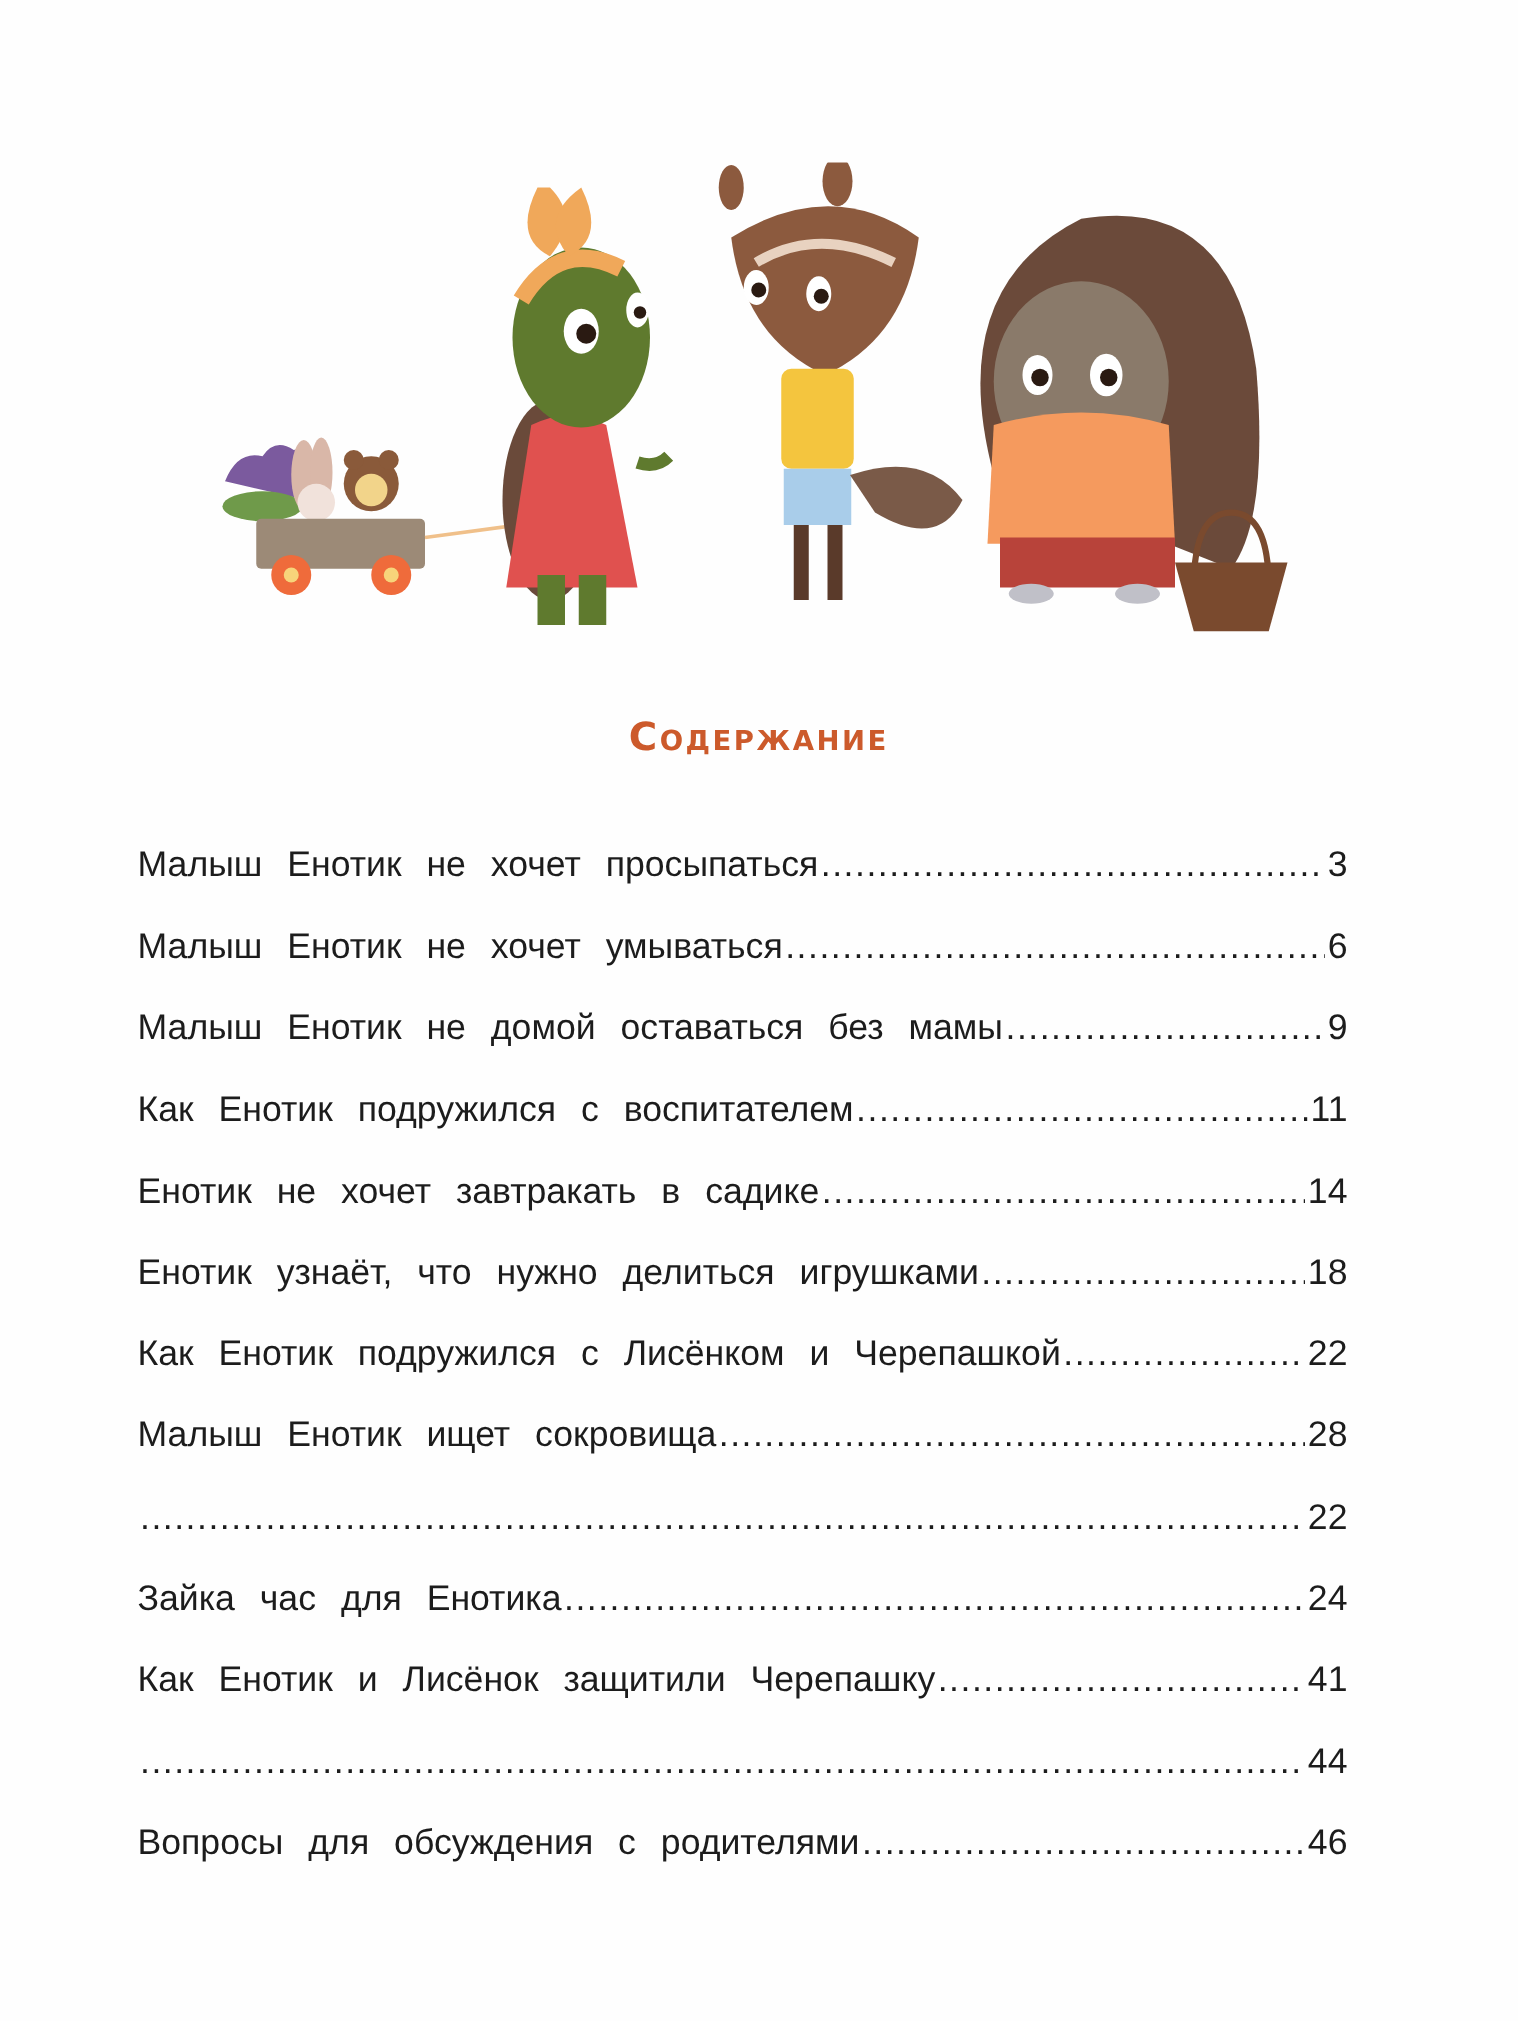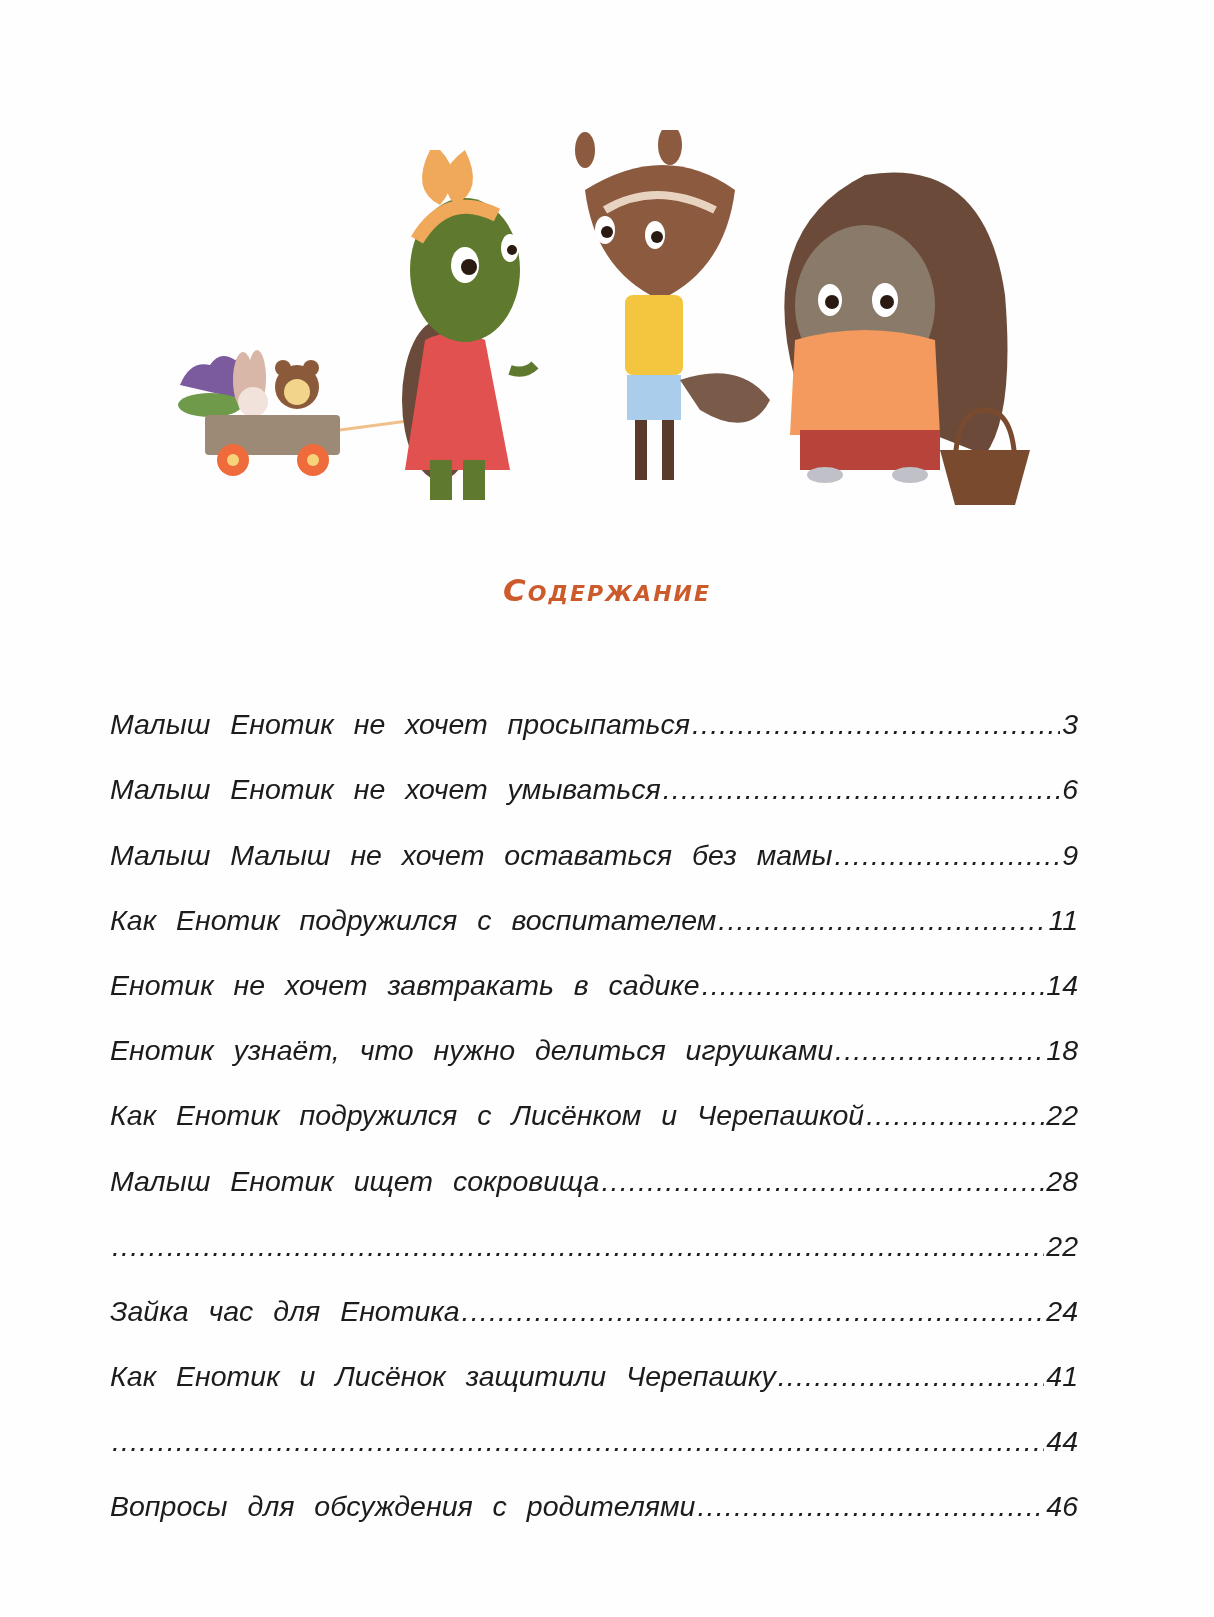--- a/index.html
+++ b/index.html
@@ -18,31 +18,29 @@
   .illustration svg { width: 100%; height: 100%; display: block; }
   .title {
     position: absolute; left: 0; right: 0; top: 572px;
     text-align: center;
     font-family: "DejaVu Sans", sans-serif;
     font-weight: bold;
     font-size: 31px;
     letter-spacing: 2px;
     color: #cc5a2b;
     font-variant: small-caps;
-    font-style: italic;
   }
   .toc {
     position: absolute; left: 110px; top: 676px; width: 968px;
   }
   .toc-row {
-    display: flex; align-items: flex-end;
+    display: flex; align-items: flex-start;
     height: 65.2px;
     font-size: 28.5px;
     word-spacing: 12px;
-    font-style: italic;
   }
   .toc-text { white-space: nowrap; }
   .toc-dots {
     flex: 1; overflow: hidden; white-space: nowrap;
     letter-spacing: 1.2px;
     margin: 0 2px;
     word-spacing: 0;
   }
   .toc-dots::after {
     content: "....................................................................................................................................................................................";
@@ -129,21 +127,21 @@
     <span class="toc-text">Малыш Енотик не хочет просыпаться</span>
     <span class="toc-dots"></span>
     <span class="toc-page">3</span>
   </div>
   <div class="toc-row">
     <span class="toc-text">Малыш Енотик не хочет умываться</span>
     <span class="toc-dots"></span>
     <span class="toc-page">6</span>
   </div>
   <div class="toc-row">
-    <span class="toc-text">Малыш Малыш не хочет оставаться без мамы</span>
+    <span class="toc-text">Малыш Енотик не домой оставаться без мамы</span>
     <span class="toc-dots"></span>
     <span class="toc-page">9</span>
   </div>
   <div class="toc-row">
     <span class="toc-text">Как Енотик подружился с воспитателем</span>
     <span class="toc-dots"></span>
     <span class="toc-page">11</span>
   </div>
   <div class="toc-row">
     <span class="toc-text">Енотик не хочет завтракать в садике</span>

